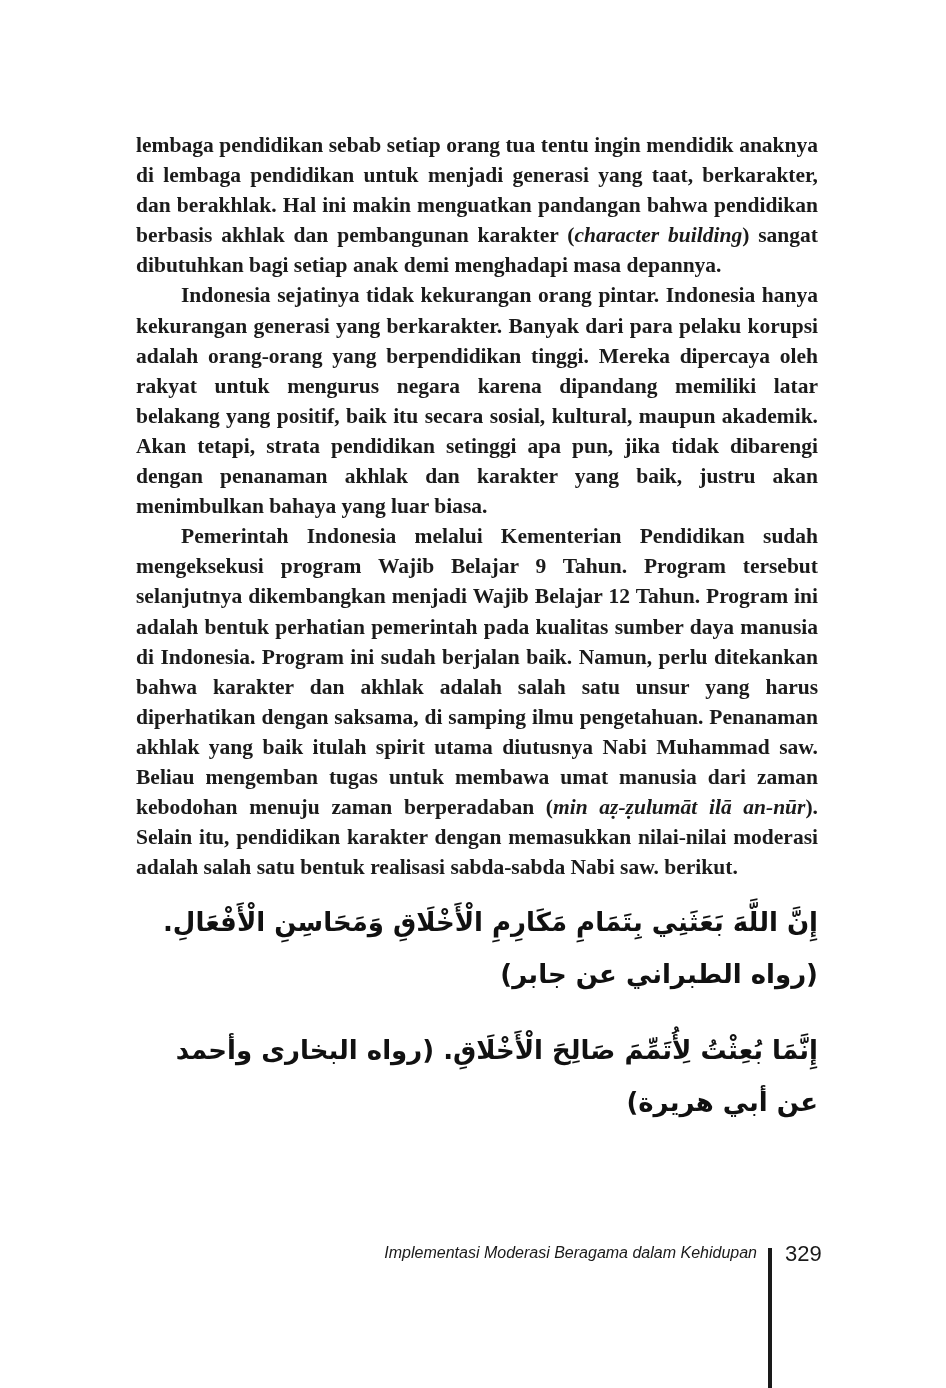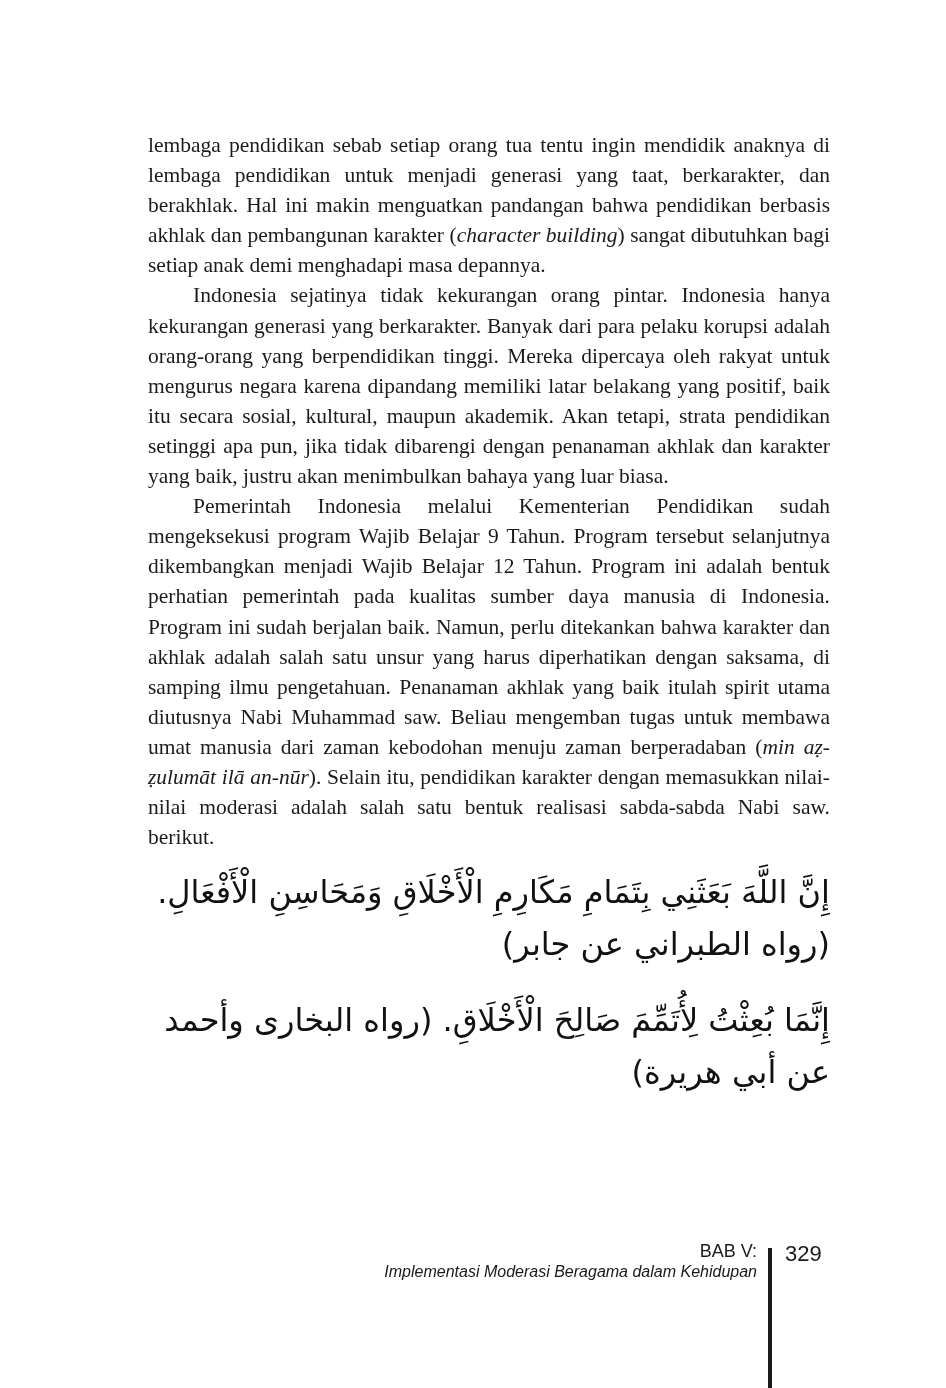--- a/index.html
+++ b/index.html
@@ -10,42 +10,43 @@
   .page {
     position: relative;
     width: 946px;
     height: 1388px;
     background: #ffffff;
     overflow: hidden;
     color: #1b1b1b;
   }
   .content {
     position: absolute;
-    left: 148px;
+    left: 136px;
     top: 130px;
     width: 682px;
+    font-weight: bold;
   }
   p.body {
     margin: 0;
     font-family: "Liberation Serif", "DejaVu Serif", serif;
     font-size: 21.5px;
     line-height: 30.1px;
     text-align: justify;
     color: #1b1b1b;
   }
   p.body.indent {
     text-indent: 45px;
   }
   p.body em {
     font-style: italic;
   }
   p.arabic {
     margin: 14px 0 6px 0;
     font-family: "DejaVu Sans", sans-serif;
-    font-size: 32px;
+    font-size: 26px;
     line-height: 52px;
     text-align: right;
     direction: rtl;
     color: #111111;
   }
   p.arabic.arabic-2 {
     margin-top: 24px;
   }
   p.translation {
     margin: 0;
@@ -106,18 +107,17 @@
 
     <p class="arabic" dir="rtl">إِنَّ اللَّهَ بَعَثَنِي بِتَمَامِ مَكَارِمِ الْأَخْلَاقِ وَمَحَاسِنِ الْأَفْعَالِ. (رواه الطبراني عن جابر)</p>
 
 
     <p class="arabic arabic-2" dir="rtl">إِنَّمَا بُعِثْتُ لِأُتَمِّمَ صَالِحَ الْأَخْلَاقِ. (رواه البخارى وأحمد عن أبي هريرة)</p>
 
 
   </div>
 
   <div class="footer-text">
-    <div class="chapter-label">BAB V:</div>
     <div class="chapter-title">Implementasi Moderasi Beragama dalam Kehidupan</div>
   </div>
   <div class="footer-rule"></div>
   <div class="page-number">329</div>
 </div>
 
 </body></html>

